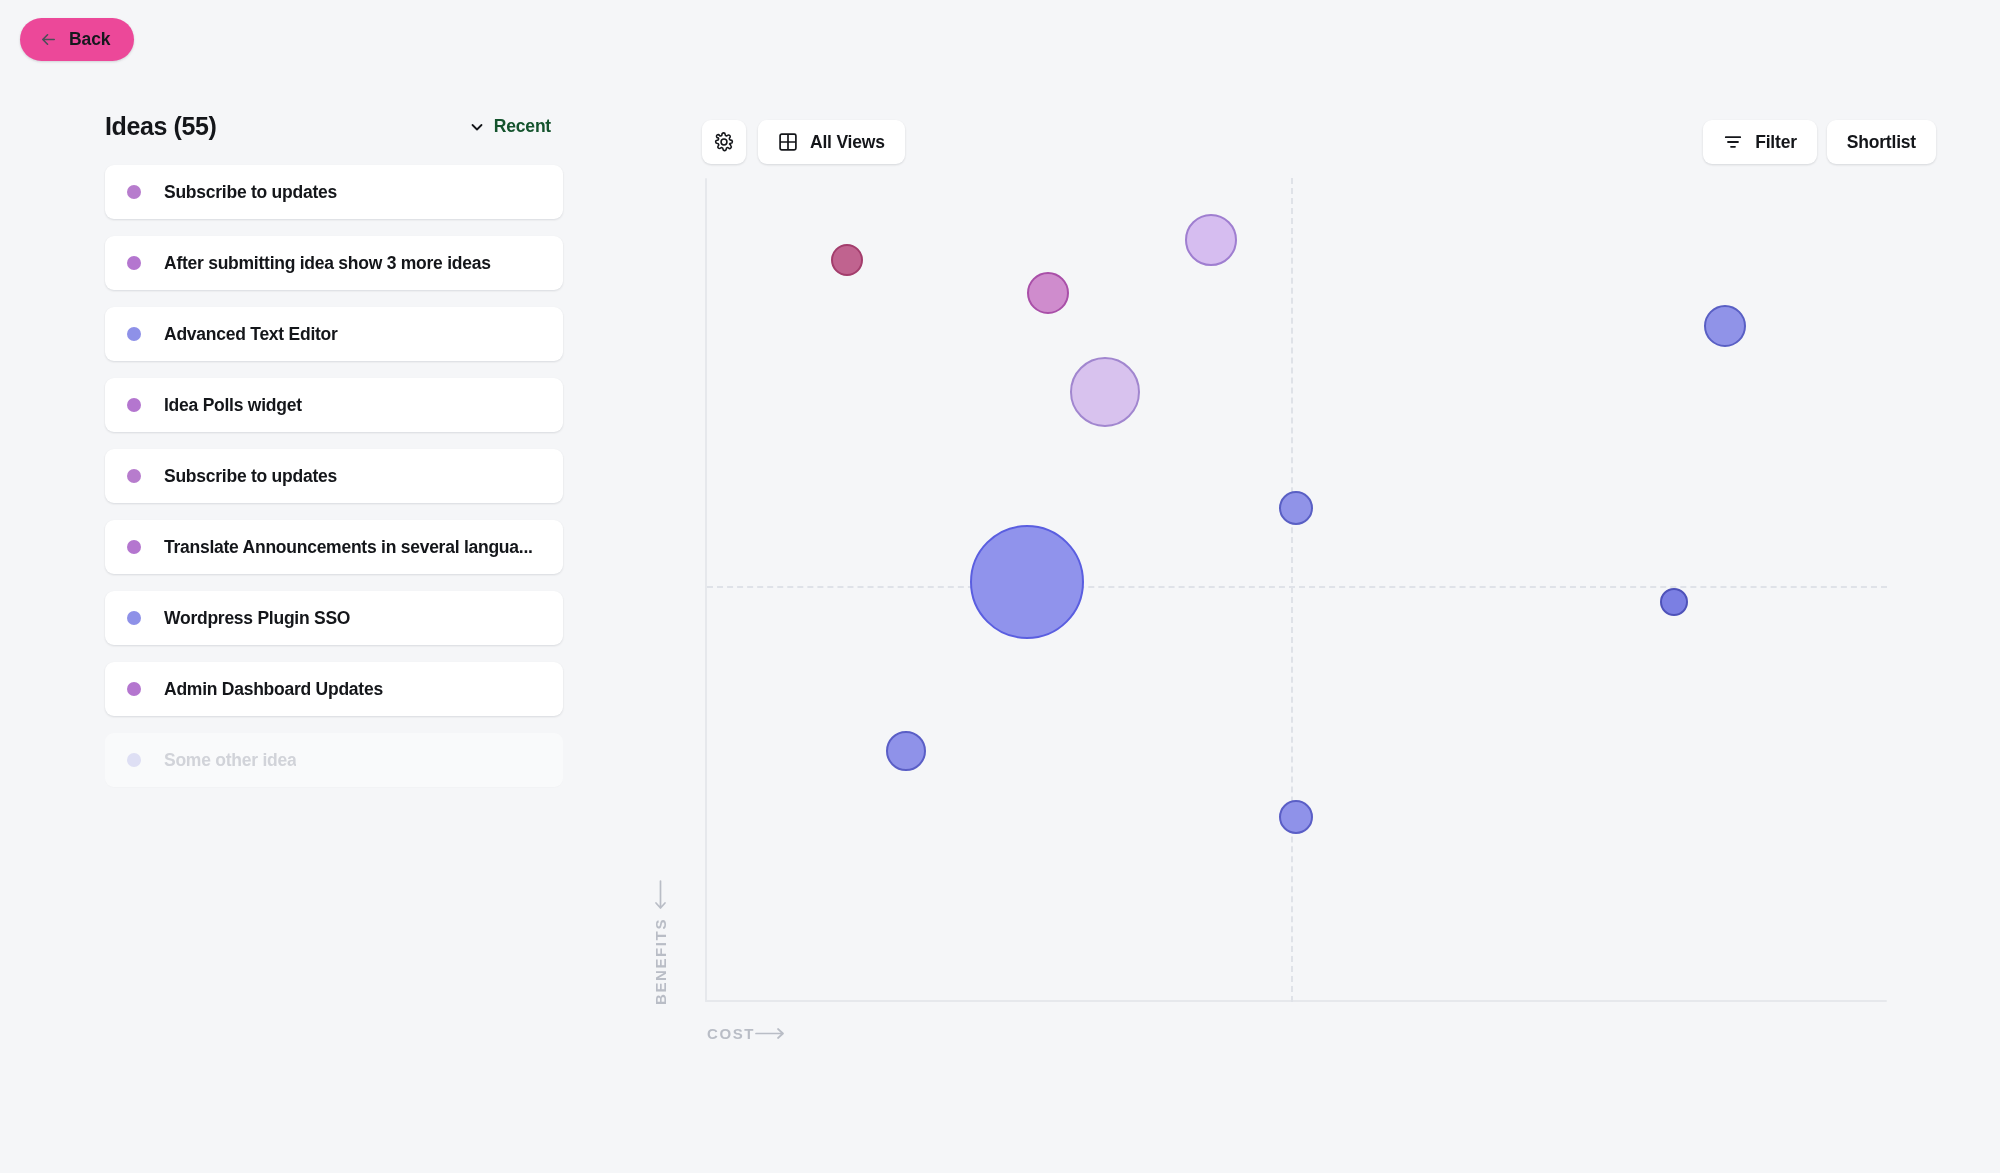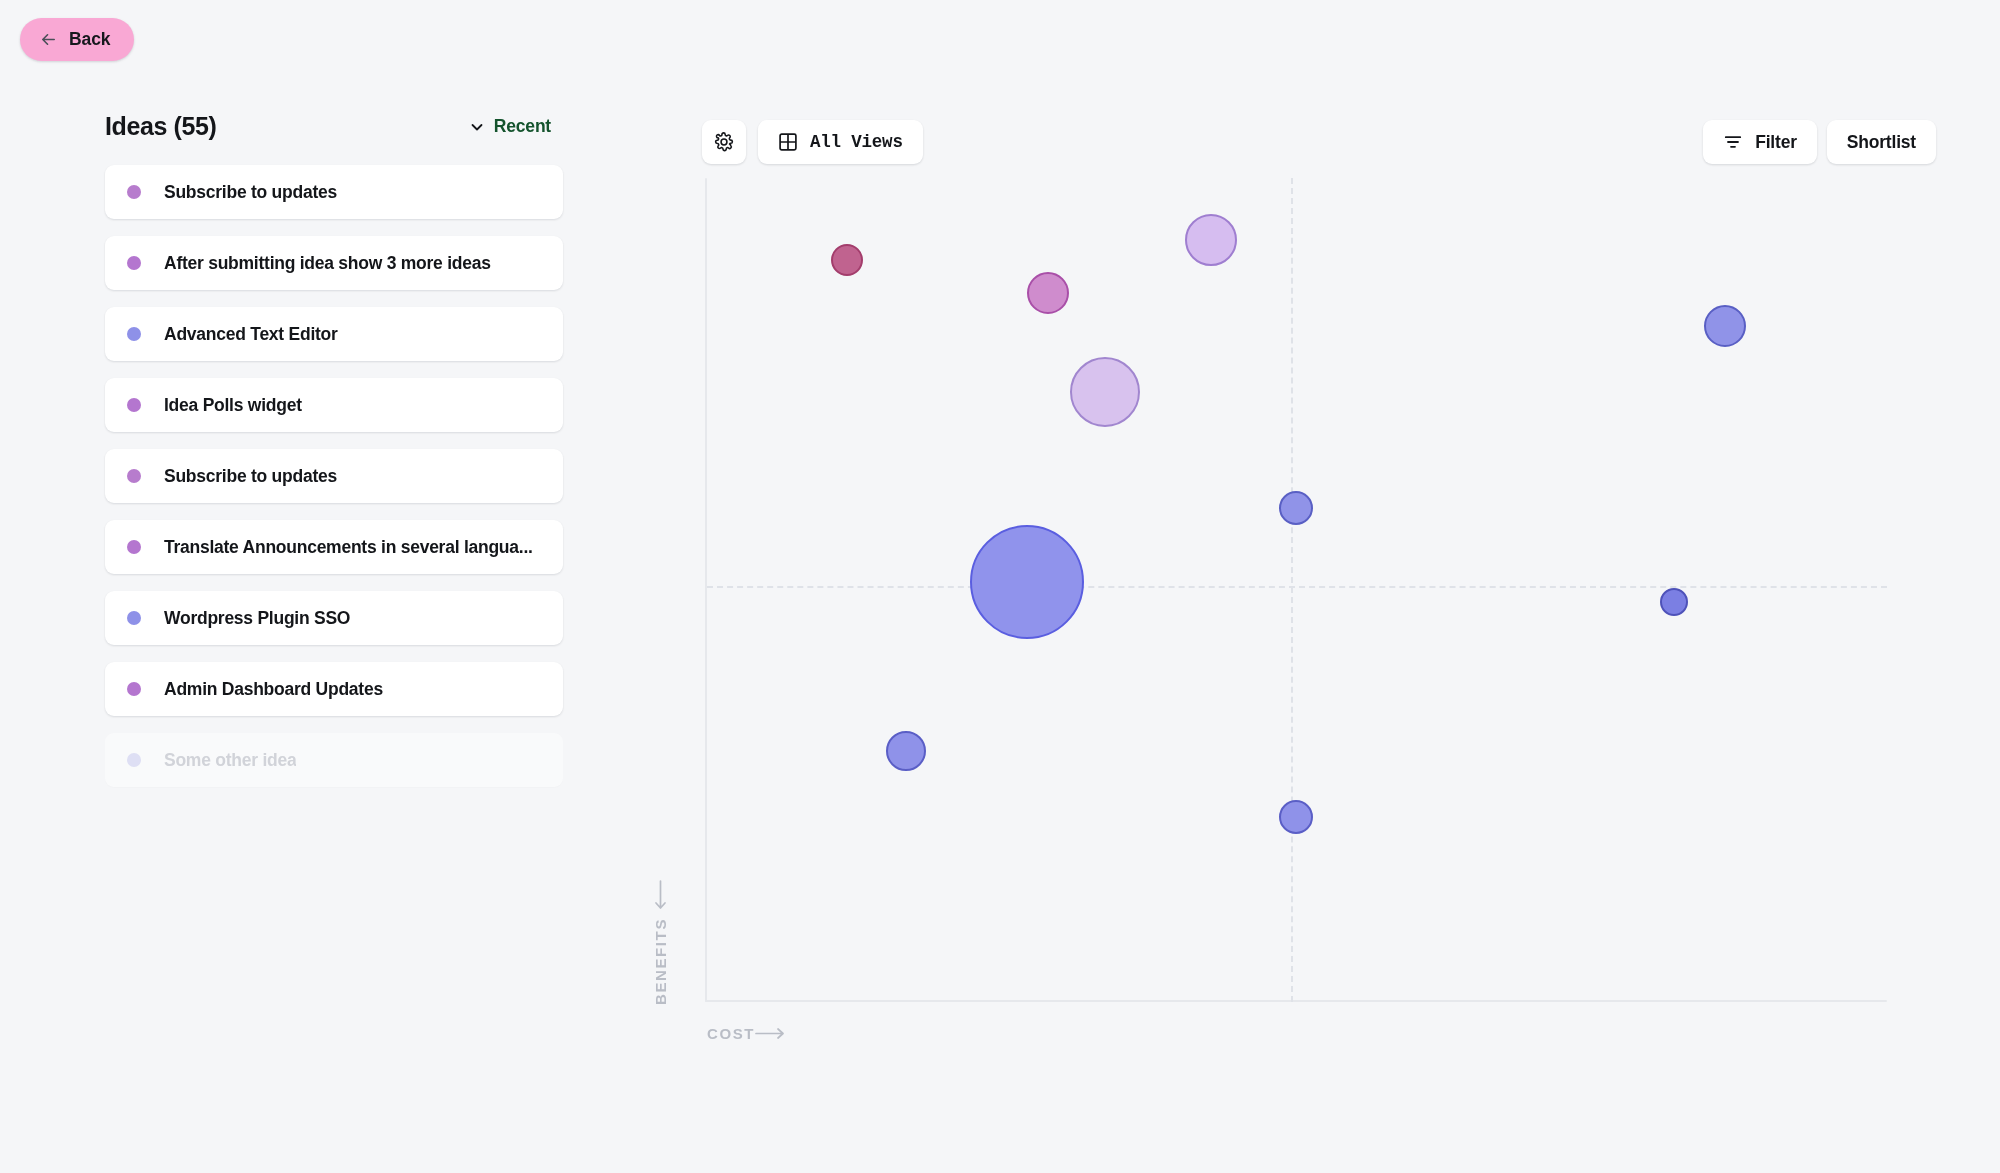--- a/index.html
+++ b/index.html
@@ -9,21 +9,21 @@
     font-family:"Liberation Sans", sans-serif;
     -webkit-font-smoothing:antialiased;
     overflow:hidden;
     position:relative;
   }
 
   
   .back-btn{
     position:absolute;left:20px;top:18px;
     display:flex;align-items:center;gap:11px;
-    background:#f9a8d4;border-radius:999px;
+    background:#ec4899;border-radius:999px;
     padding:11px 24px 11px 19px;
     box-shadow:0 1px 3px rgba(16,24,40,.10),0 1px 2px rgba(16,24,40,.06);
     cursor:pointer;
   }
   .back-btn .label{font-size:17.5px;font-weight:700;color:#16181d;letter-spacing:-.1px;}
   .arrow-left{width:19px;height:19px;display:block;}
 
   
   .sidebar{position:absolute;left:105px;top:112px;width:458px;}
   .side-head{display:flex;align-items:center;justify-content:space-between;
@@ -43,21 +43,21 @@
   }
   .idea-card.dim{opacity:.45;box-shadow:0 1px 2px rgba(16,24,40,.04);}
   .dot{width:14px;height:14px;border-radius:50%;flex:0 0 14px;}
   .idea-text{
     font-size:17.5px;font-weight:700;color:#14161a;letter-spacing:-.25px;
     white-space:nowrap;overflow:hidden;text-overflow:ellipsis;
   }
   .idea-card.dim .idea-text{color:#a6aab4;font-weight:700;}
 
   
-  .chart-toolbar{position:absolute;left:702px;top:120px;display:flex;align-items:center;gap:12px;font-family:Liberation Mono, monospace;}
+  .chart-toolbar{position:absolute;left:702px;top:120px;display:flex;align-items:center;gap:12px;}
   .tool-btn{
     background:#ffffff;border-radius:9px;height:44px;
     display:flex;align-items:center;justify-content:center;
     box-shadow:0 1px 2px rgba(16,24,40,.08),0 1px 3px rgba(16,24,40,.06);
     cursor:pointer;
   }
   .tool-icon-only{width:44px;}
   .tool-labeled{padding:0 20px;gap:12px;}
   .tool-labeled .txt{font-size:17.5px;font-weight:700;color:#14161a;letter-spacing:-.2px;}
 

